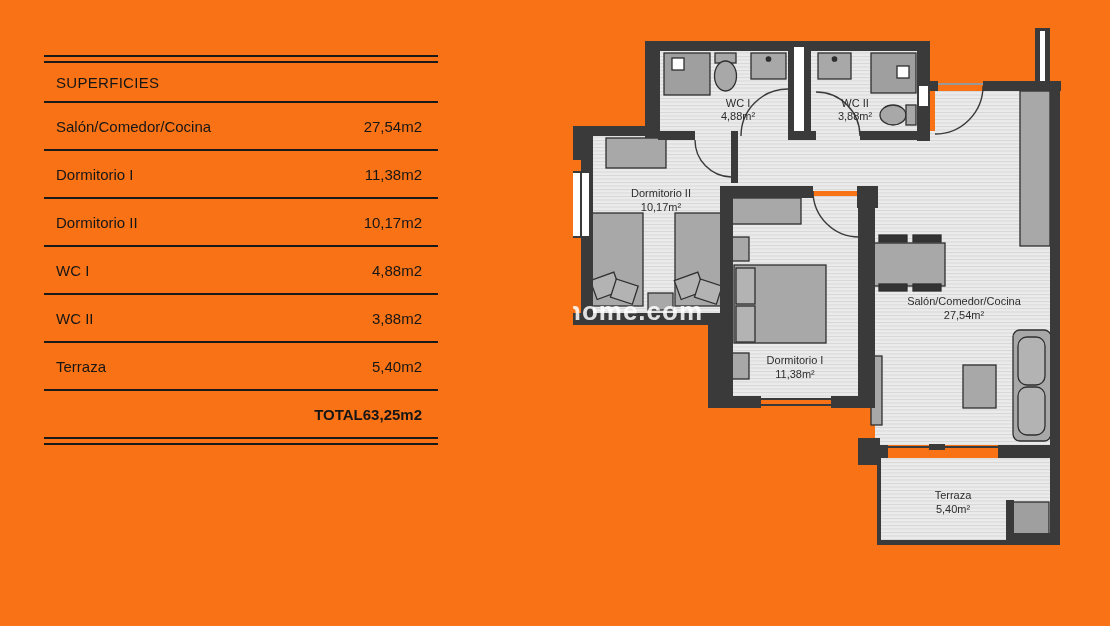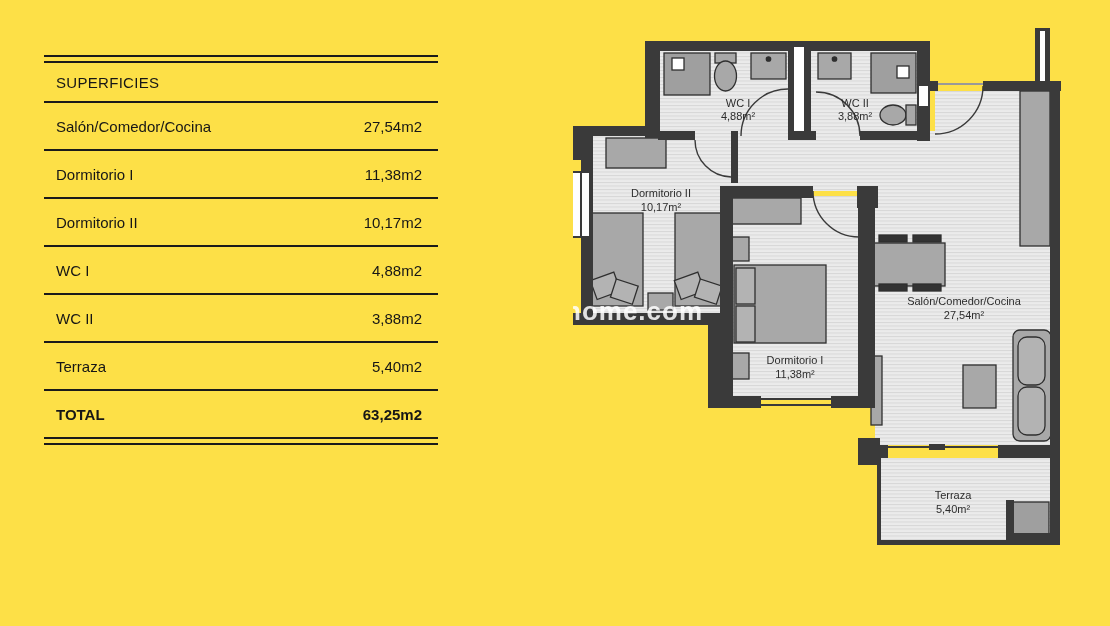--- a/index.html
+++ b/index.html
@@ -1,27 +1,27 @@
 <!DOCTYPE html>
 <html><head>
 <meta charset="utf-8">
 <style>
   html,body{margin:0;padding:0;background:#ffffff;width:1110px;height:626px;
     font-family:"Liberation Sans",sans-serif;position:relative;overflow:hidden;}
-  #stage{position:absolute;inset:0;width:1110px;height:626px;background:#fde047;}
+  #stage{position:absolute;inset:0;width:1110px;height:626px;background:#f97316;}
   
   .surf{position:absolute;left:44px;top:55px;width:394px;color:#161616;}
   .dline{height:2px;background:#1a1a1a;}
   .dgap{height:4px;}
   .surf-header{height:40px;display:flex;align-items:center;padding-left:12px;
     font-size:15px;letter-spacing:.3px;border-bottom:2px solid #1a1a1a;box-sizing:border-box;}
   .surf-row{height:48px;display:flex;align-items:center;justify-content:space-between;
     font-size:15px;border-bottom:2px solid #1a1a1a;box-sizing:border-box;
     padding-left:12px;padding-right:16px;}
-  .surf-row.total{height:46px;font-weight:bold;border-bottom:none;}
+  .surf-row.total{height:46px;font-weight:bold;border-bottom:none;justify-content:flex-end;}
   
   #plan{position:absolute;left:573px;top:28px;width:498px;height:520px;}
   .room-label{font-size:11px;fill:#2d2d2d;}
   .wm{font-size:26px;font-weight:bold;fill:#ffffff;opacity:.85;letter-spacing:1px;}
 </style>
 </head>
 <body>
 
 <div id="stage">
 

